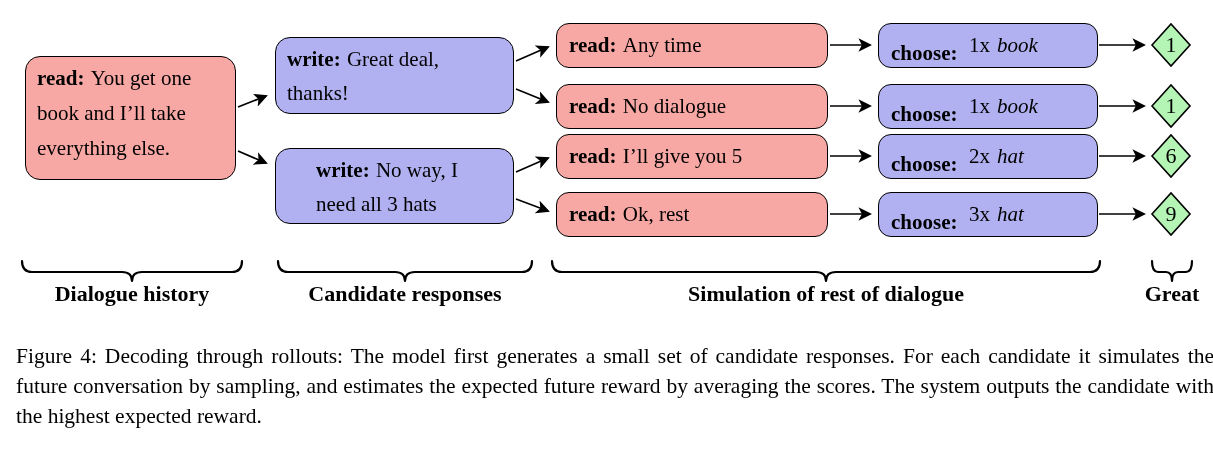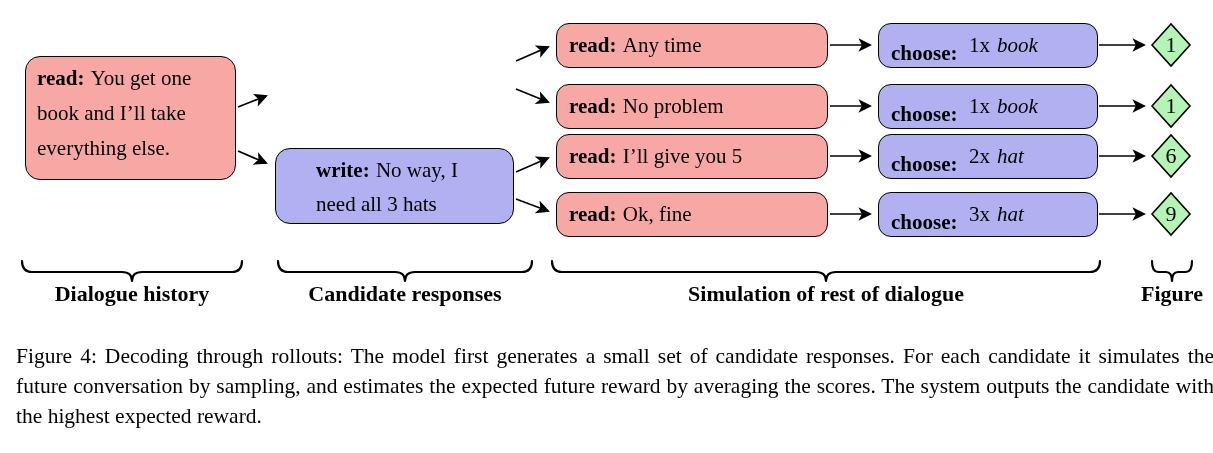--- a/index.html
+++ b/index.html
@@ -72,39 +72,42 @@
       <path class="brace" d="M278 261 Q278 272 288 272 L395 272 Q405 272 405 281 Q405 272 415 272 L522 272 Q532 272 532 261"></path>
       <path class="brace" d="M552 261 Q552 272 562 272 L816 272 Q826 272 826 281 Q826 272 836 272 L1090 272 Q1100 272 1100 261"></path>
       <path class="brace" d="M1152 261 Q1152 272 1158 272 L1166 272 Q1172 272 1172 281 Q1172 272 1178 272 L1186 272 Q1192 272 1192 261"></path>
     </g>
   </svg>
 
   <div class="node readbox multi" style="left:25px;top:56px;width:211px;height:124px;">
     <b class="prefix">read:</b><span>You get one book and I’ll take everything else.</span>
   </div>
 
+  <div class="node writebox multi" style="left:275px;top:37px;width:239px;height:77px;line-height:34px;">
+    <b class="prefix">write:</b><span>Great deal, thanks!</span>
+  </div>
   <div class="node writebox multi" style="left:275px;top:148px;width:239px;height:76px;line-height:34px;padding-left:40px;">
     <b class="prefix">write:</b><span>No way, I need all 3 hats</span>
   </div>
 
   <div class="node readbox rowbox" style="left:556px;top:23px;width:272px;">
     <b class="prefix">read:</b>
       <span>Any time</span>
   </div>
   <div class="node readbox rowbox" style="left:556px;top:84px;width:272px;">
     <b class="prefix">read:</b>
-      <span>No problem</span>
+      <span>No dialogue</span>
   </div>
   <div class="node readbox rowbox" style="left:556px;top:134px;width:272px;">
     <b class="prefix">read:</b>
       <span>I’ll give you 5</span>
   </div>
   <div class="node readbox rowbox" style="left:556px;top:192px;width:272px;">
     <b class="prefix">read:</b>
-      <span>Ok, fine</span>
+      <span>Ok, rest</span>
   </div>
 
   <div class="node writebox rowbox" style="left:878px;top:23px;width:220px;">
     <b class="cprefix">choose:</b>
       <span class="qty">1x</span>
       <i>book</i>
   </div>
   <div class="node writebox rowbox" style="left:878px;top:84px;width:220px;">
     <b class="cprefix">choose:</b>
       <span class="qty">1x</span>
@@ -117,16 +120,16 @@
   </div>
   <div class="node writebox rowbox" style="left:878px;top:192px;width:220px;">
     <b class="cprefix">choose:</b>
       <span class="qty">3x</span>
       <i>hat</i>
   </div>
 
   <div class="brace-label" style="left:132px;">Dialogue history</div>
   <div class="brace-label" style="left:826px;">Simulation of rest of dialogue</div>
   <div class="brace-label" style="left:405px;">Candidate responses</div>
-  <div class="brace-label" style="left:1172px;">Figure</div>
+  <div class="brace-label" style="left:1172px;">Great</div>
 
   <div class="caption">Figure 4:  Decoding through rollouts: The model first generates a small set of candidate responses. For each candidate it simulates the future conversation by sampling, and estimates the expected future reward by averaging the scores. The system outputs the candidate with the highest expected reward.</div>
 </div>
 
 </body></html>

